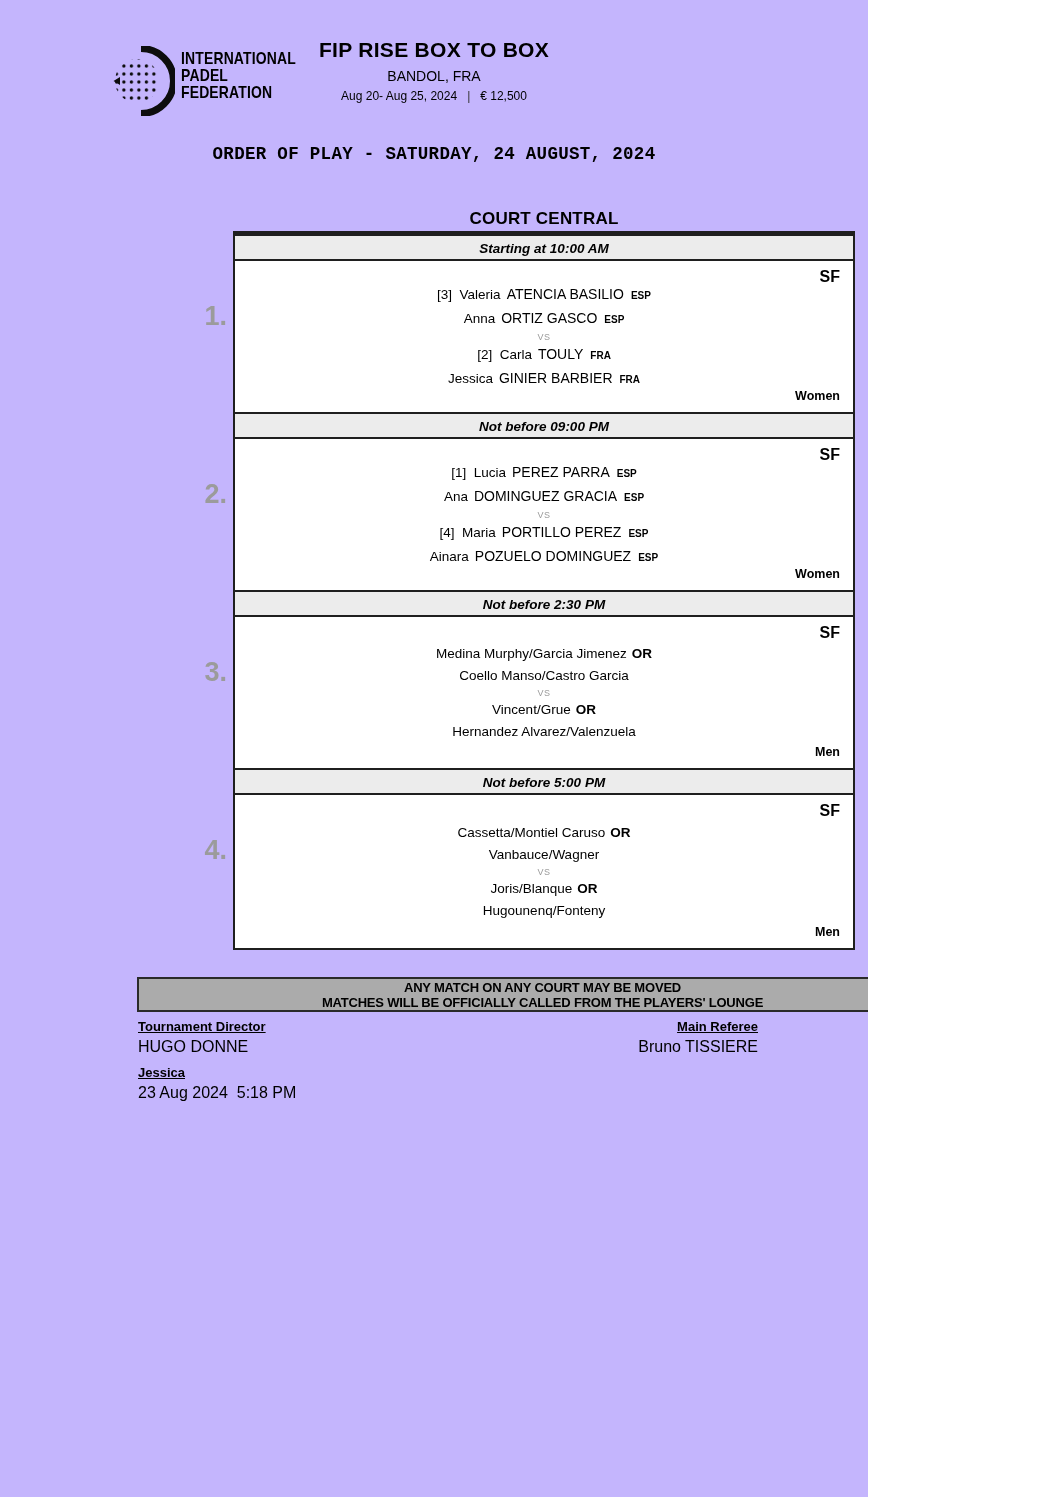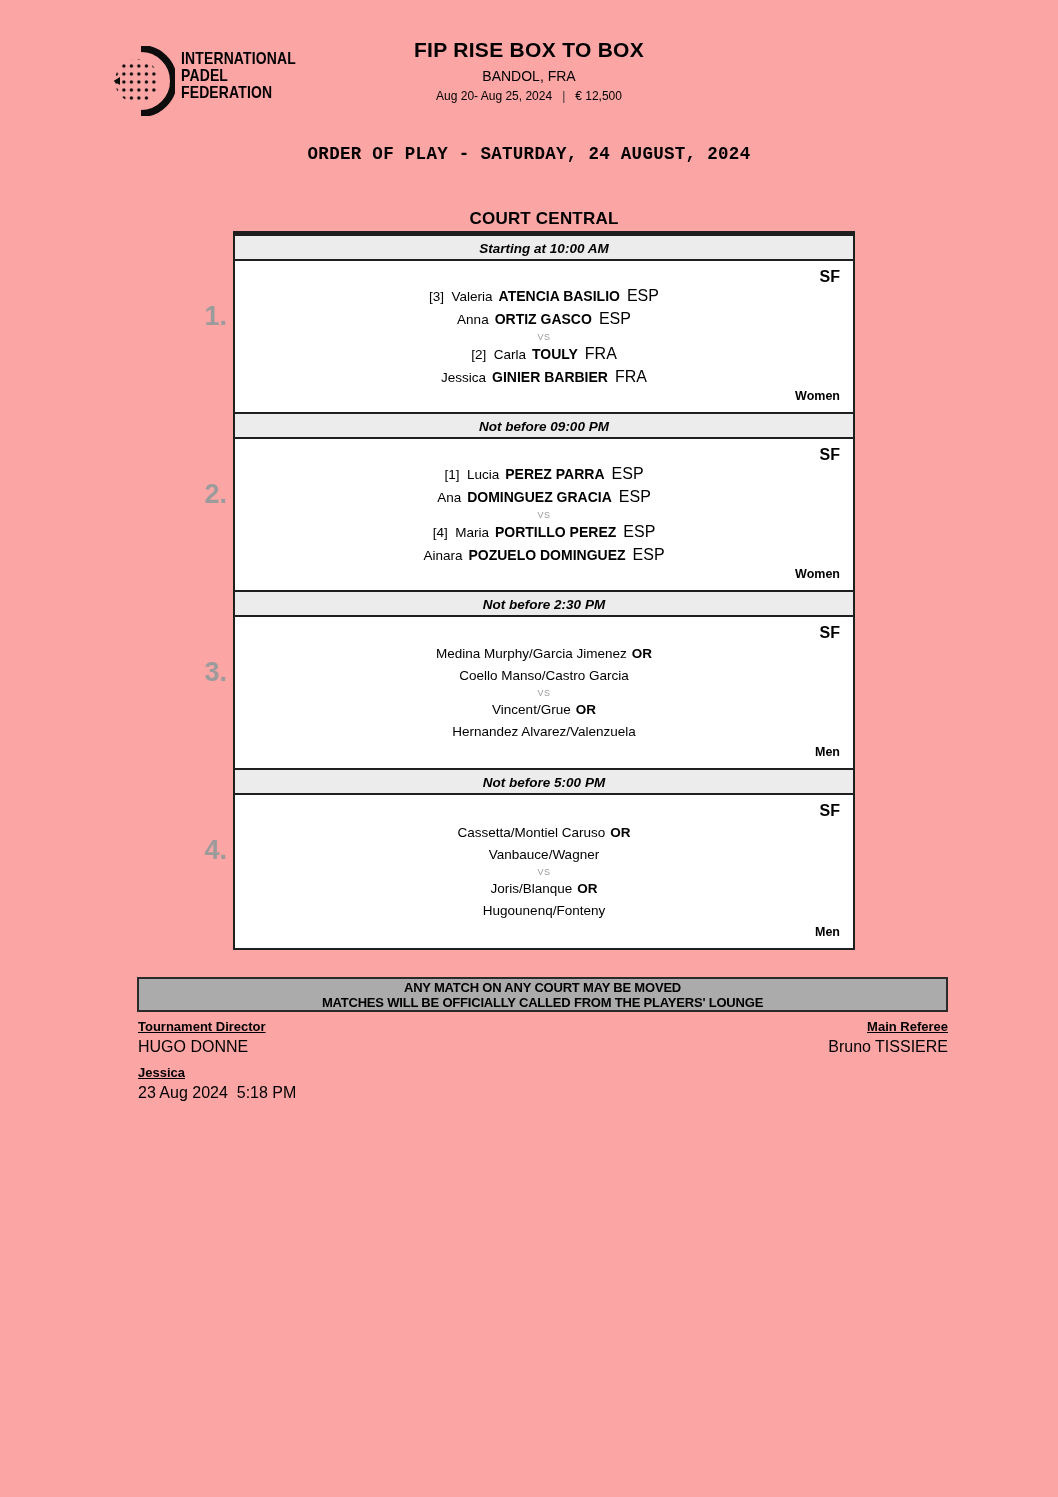--- a/index.html
+++ b/index.html
@@ -1,21 +1,21 @@
 <!DOCTYPE html>
 <html><head>
 <meta charset="utf-8">
 <style>
   * { box-sizing: border-box; }
   html, body { margin: 0; padding: 0; background: #ffffff; }
   .page {
     position: relative;
-    width: 1058px;
+    width: 868px;
     height: 1497px;
-    background: #fca5a5;
+    background: #c4b5fd;
     font-family: "Liberation Sans", sans-serif;
     color: #000;
     overflow: hidden;
   }
 
   
   .logo { position: absolute; left: 113px; top: 46px; display: flex; }
   .logo svg { display: block; }
   .logo-text {
     margin-left: 6px;
@@ -78,22 +78,22 @@
     position: absolute; bottom: 9px; right: 13px;
     font-size: 12.5px; font-weight: bold;
   }
   .teams {
     height: 100%;
     display: flex; flex-direction: column;
     align-items: center; justify-content: center;
   }
   .player-line { font-size: 13.5px; line-height: 14px; margin: 4px 0; white-space: pre; }
   .player-line .pre { white-space: pre; }
-  .player-line .surname { font-weight: bold; font-size: 14px; margin-left: 6px; }
-  .player-line .cc { font-size: 16px; margin-left: 7px; }
+  .player-line .surname { font-weight: normal; font-size: 14px; margin-left: 6px; }
+  .player-line .cc { font-size: 10px; margin-left: 7px; font-weight: bold; }
   .player-line .or { font-weight: bold; margin-left: 5px; }
   .vs { font-size: 9px; line-height: 10px; color: #9b9b9b; letter-spacing: 0.5px; margin: 1px 0; }
 
   
   .notice-bar {
     position: absolute; top: 977px; left: 137px; width: 811px; height: 35px;
     background: #ababab;
     border: 2px solid #2a2a2a;
     display: flex; flex-direction: column; align-items: center; justify-content: center;
     font-size: 13px; font-weight: bold; line-height: 15px;

